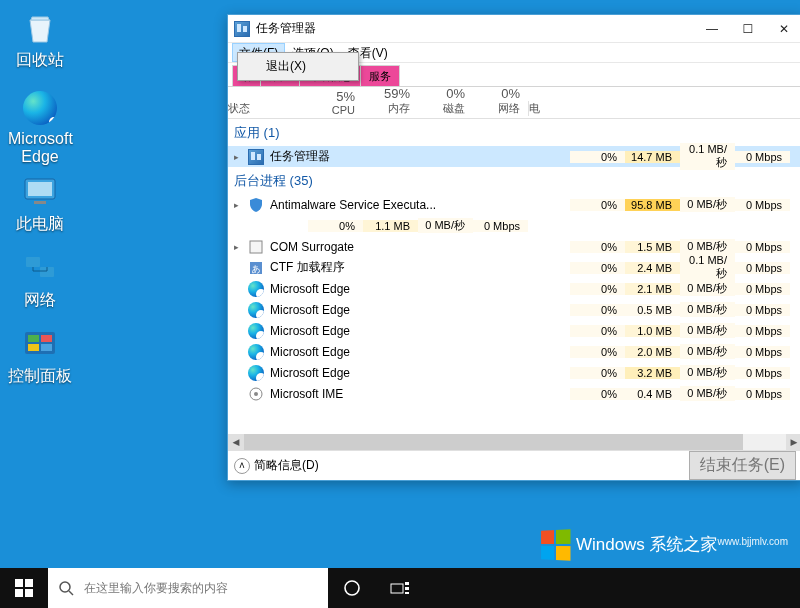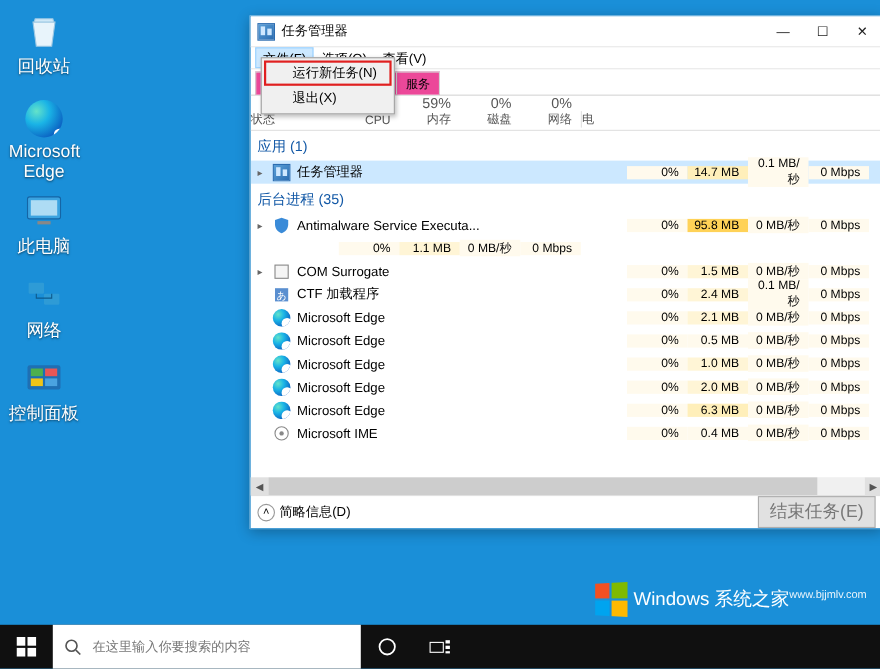--- a/index.html
+++ b/index.html
@@ -512,21 +512,21 @@
       <div class="prow">
         <div class="pname">
           <span class="expander"></span>
           <span class="pico">
             <div class="edge-ico"></div>
           </span>
           <span>Microsoft Edge</span>
         </div>
         <div class="pstat"></div>
         <div class="pcol heat-0">0%</div>
-        <div class="pcol heat-2">6.3 MB</div>
+        <div class="pcol heat-2">3.2 MB</div>
         <div class="pcol heat-0">0 MB/秒</div>
         <div class="pcol heat-0">0 Mbps</div>
         <div class="pextra"></div>
       </div>
       <div class="prow">
         <div class="pname">
           <span class="expander"></span>
           <span class="pico">
             <svg width="16" height="16" viewBox="0 0 16 16">
               <circle cx="8" cy="8" r="6" fill="none" stroke="#888"></circle>
@@ -556,21 +556,20 @@
     <div class="less">
       <div class="circle">˄</div>
       <span>简略信息(D)</span>
     </div>
     <div class="spacer"></div>
     <button>结束任务(E)</button>
   </div>
 </div>
 
 <div class="dropdown">
-  <div class="item highlight">运行新任务(N)</div>
   <div class="item">退出(X)</div>
 </div>
 
 <div class="watermark">
   <div class="winlogo">
     <div class="q1"></div>
       <div class="q2"></div>
       <div class="q3"></div>
       <div class="q4"></div>
   </div>

